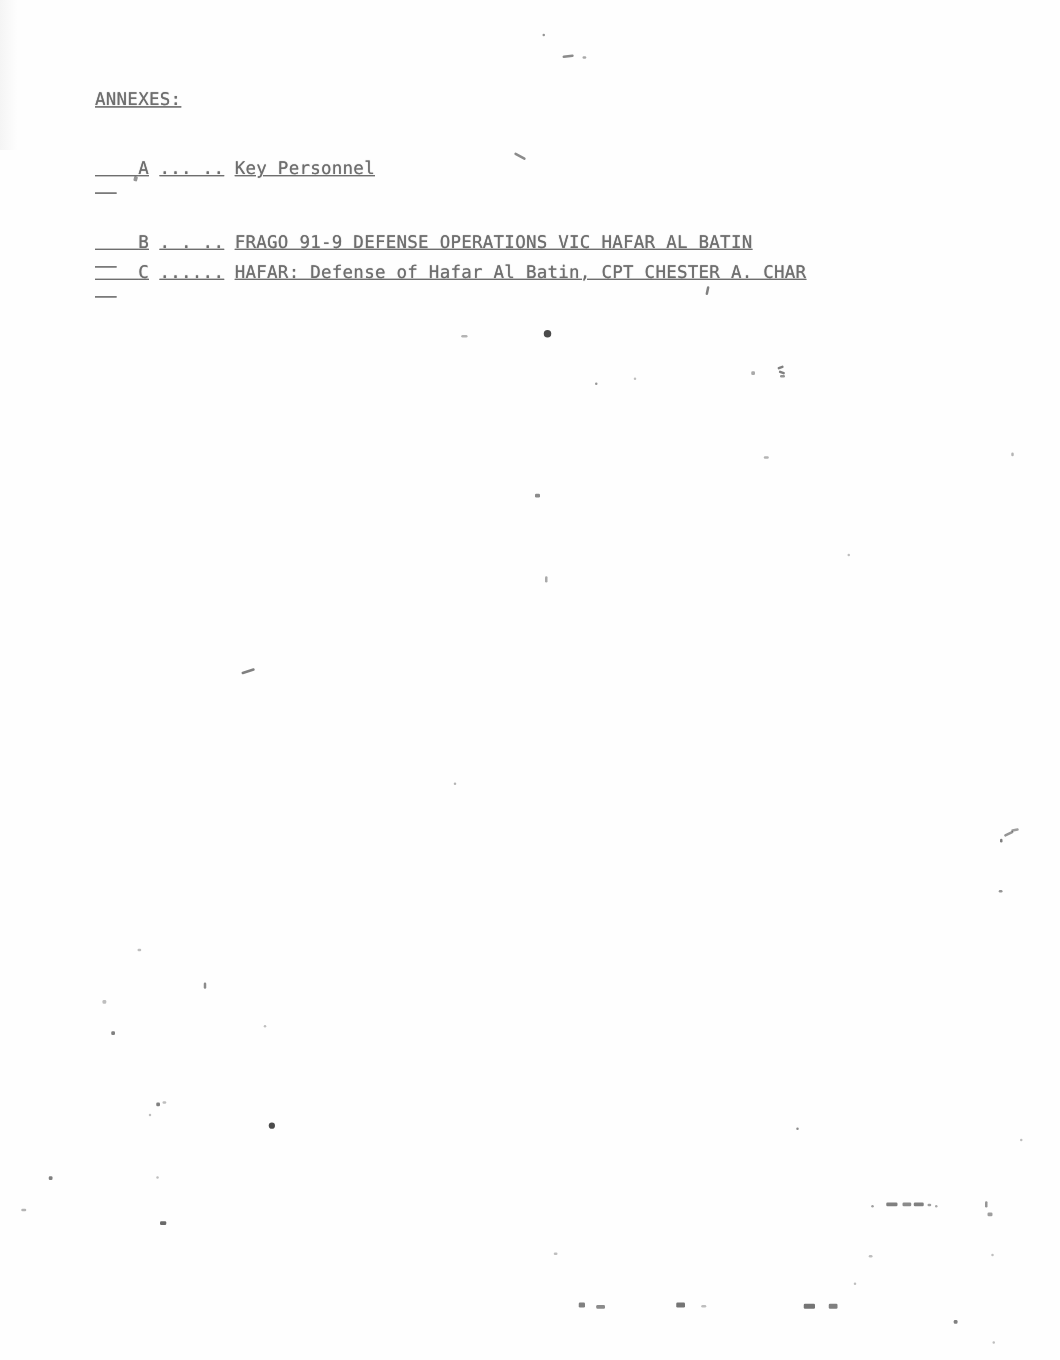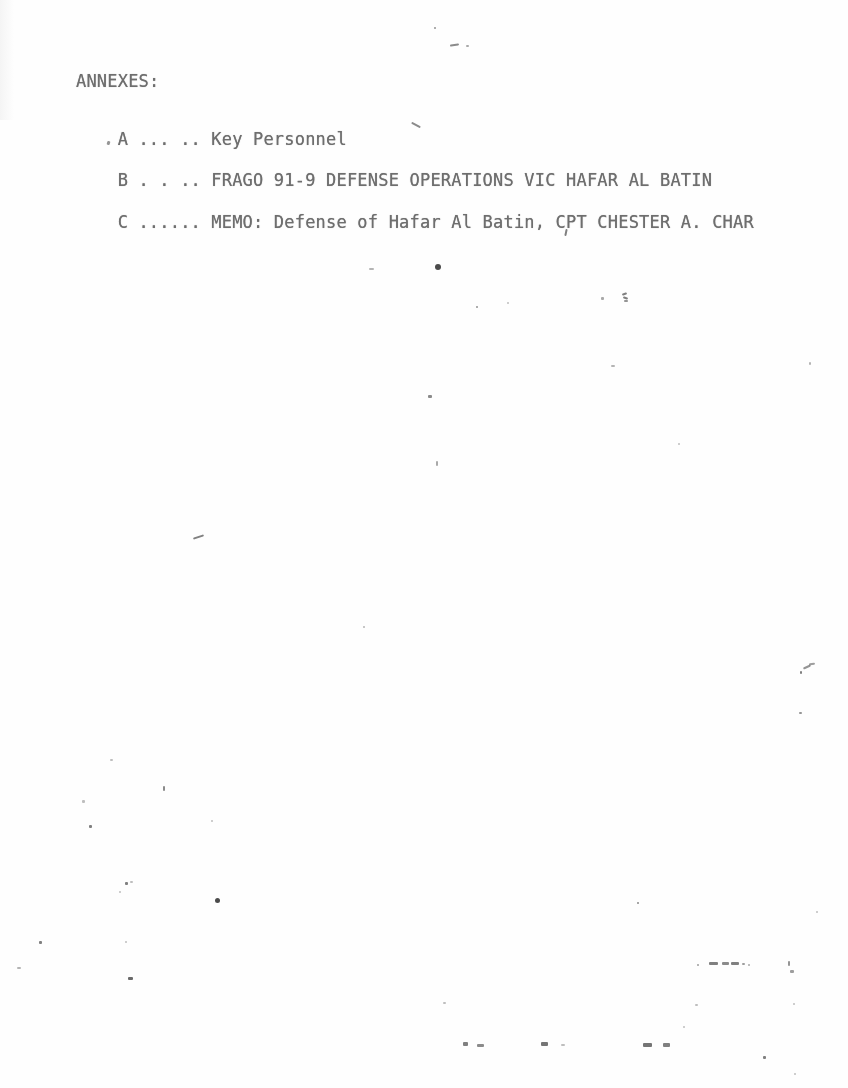--- a/index.html
+++ b/index.html
@@ -22,29 +22,30 @@
     content: "";
     position: absolute;
     left: 0; top: 0;
     width: 14px; height: 120px;
     background: linear-gradient(to right, rgba(160,160,160,0.10), rgba(160,160,160,0));
     pointer-events: none;
   }
   .line {
     position: absolute;
     left: 76px;
-    font-size: 17px;
+    font-size: 14px;
     line-height: 1;
     white-space: pre;
     letter-spacing: 0.2px;
     text-shadow: 0 0 0.7px rgba(110,110,110,0.85);
+    text-decoration: underline;
   }
   .heading { top: 73px; }
   .annex-a { top: 114px; }
-  .annex-b { top: 155px; }
+  .annex-b { top: 173px; }
   .annex-c { top: 197px; }
   .leader { margin: 0 1ch; }
   .artifact {
     position: absolute;
     background: #2b2b2b;
     pointer-events: none;
   }
 </style>
 </head>
 <body>
@@ -55,21 +56,21 @@
 
   <div class="line annex-a">
     <span class="letter">A</span><span class="leader">... ..</span><span class="title">Key Personnel</span>
   </div>
 
   <div class="line annex-b">
     <span class="letter">B</span><span class="leader">. . ..</span><span class="title">FRAGO 91-9 DEFENSE OPERATIONS VIC HAFAR AL BATIN</span>
   </div>
 
   <div class="line annex-c">
-    <span class="letter">C</span><span class="leader">......</span><span class="title">MEMO: Defense of Hafar Al Batin, CPT CHESTER A. CHAR</span>
+    <span class="letter">C</span><span class="leader">......</span><span class="title">HAFAR: Defense of Hafar Al Batin, CPT CHESTER A. CHAR</span>
   </div>
 
   <div id="artifact-layer">
       <div class="artifact" style="left: 434px; top: 27px; width: 2px; height: 2px; opacity: 0.5; transform: rotate(0deg); border-radius: 1px; background: rgb(43, 43, 43);"></div>
       <div class="artifact" style="left: 450px; top: 44px; width: 9px; height: 2px; opacity: 0.55; transform: rotate(-8deg); border-radius: 1px; background: rgb(43, 43, 43);"></div>
       <div class="artifact" style="left: 466px; top: 45px; width: 3px; height: 2px; opacity: 0.4; transform: rotate(0deg); border-radius: 1px; background: rgb(43, 43, 43);"></div>
       <div class="artifact" style="left: 411px; top: 124px; width: 10px; height: 2px; opacity: 0.55; transform: rotate(28deg); border-radius: 1px; background: rgb(43, 43, 43);"></div>
       <div class="artifact" style="left: 107px; top: 141px; width: 3px; height: 4px; opacity: 0.5; transform: rotate(15deg); border-radius: 1px; background: rgb(43, 43, 43);"></div>
       <div class="artifact" style="left: 565px; top: 229px; width: 2px; height: 7px; opacity: 0.6; transform: rotate(12deg); border-radius: 1px; background: rgb(43, 43, 43);"></div>
       <div class="artifact" style="left: 435px; top: 264px; width: 6px; height: 6px; opacity: 0.85; transform: rotate(0deg); border-radius: 50%; background: rgb(43, 43, 43);"></div>

